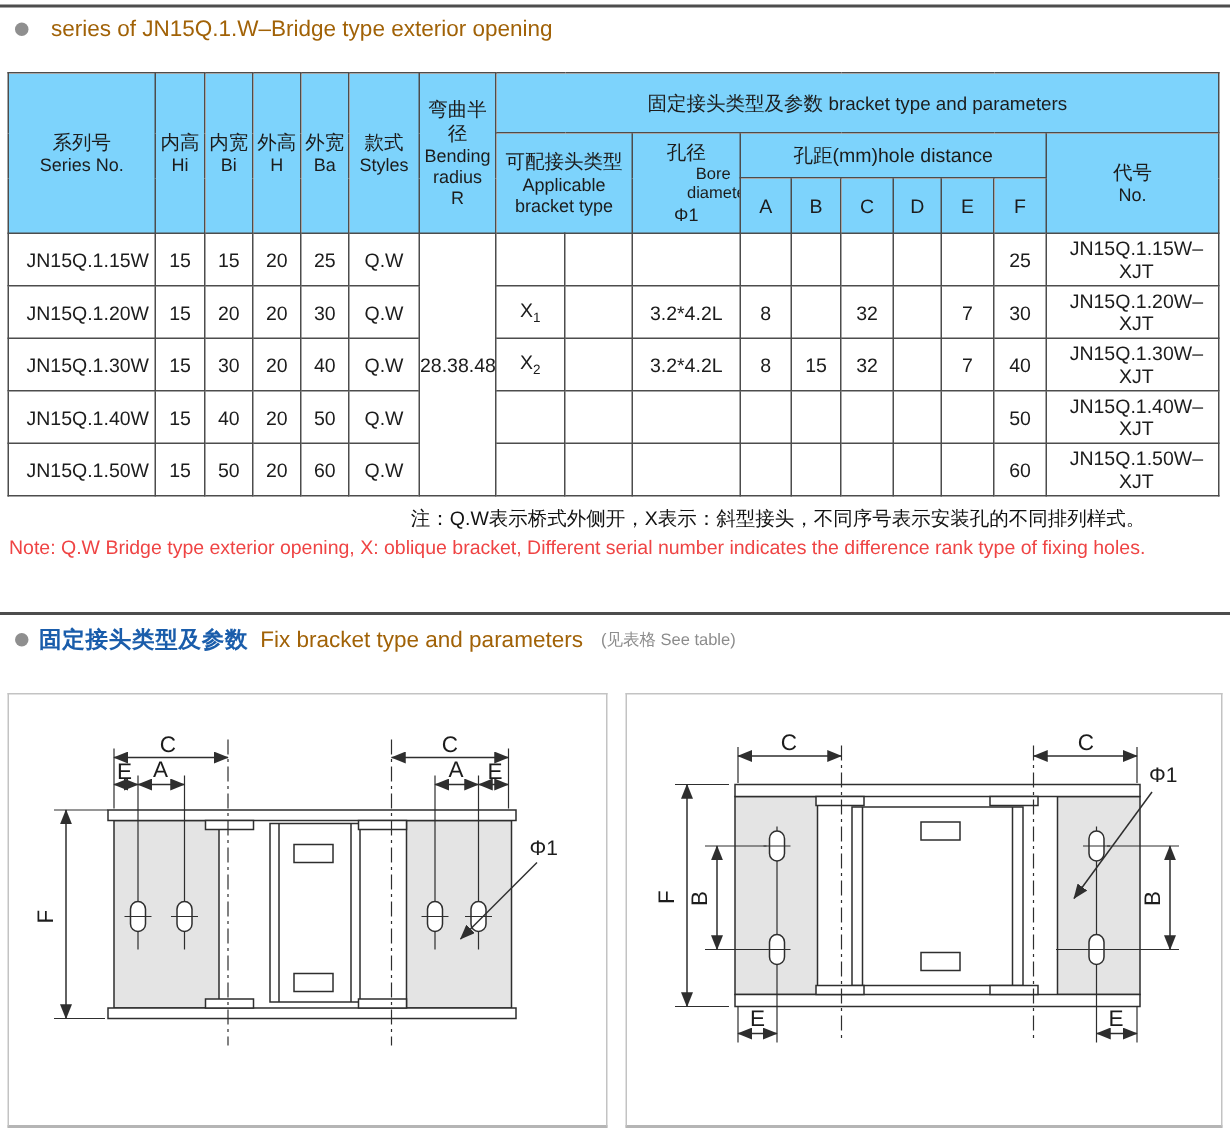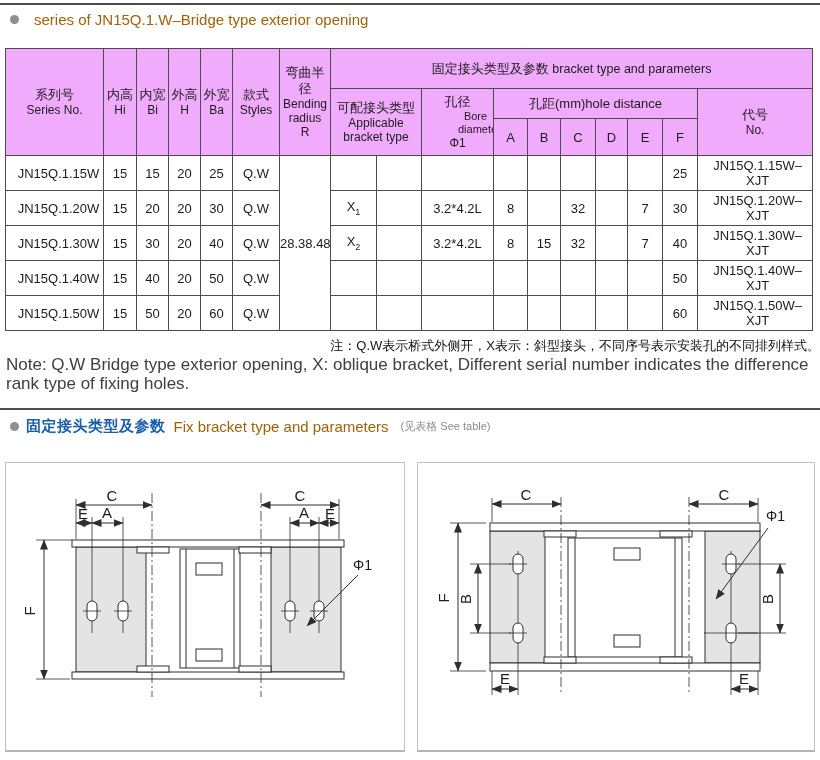--- a/index.html
+++ b/index.html
@@ -14,37 +14,37 @@
   .sec-header { position:absolute; left:10px; display:flex; align-items:center; white-space:nowrap; }
   .sec-header.one { top:11px; }
   .sec-header.two { top:417px; }
   .bullet { width:9px; height:9px; border-radius:50%; background:#8f8f8f; display:inline-block; margin-right:7px; flex:0 0 auto; }
   .t-cn { color:#1a5dab; font-weight:bold; font-size:15px; letter-spacing:.5px; }
   .t-en { color:#a16207; font-size:15px; margin-left:8px; }
   .t-hint { color:#8c8c8c; font-size:11px; margin-left:12px; }
 
   table.spec { position:absolute; left:5px; top:48px; width:807px; border-collapse:collapse; table-layout:fixed; }
   table.spec th, table.spec td { border:1px solid #4c4c4c; text-align:center; vertical-align:middle; font-weight:normal; overflow:hidden; }
-  table.spec th { background:#f0abfc; }
+  table.spec th { background:#7dd3fc; }
   tr.h1 { height:40px; } tr.h2 { height:30px; } tr.h3 { height:37px; }
   tbody.spec-body tr { height:35px; }
   .hd-cn { font-size:13px; line-height:16px; }
   .hd-en { font-size:12px; line-height:14px; }
   .hd-en.sm { font-size:11px; line-height:13px;margin-left:36px; }
   .grp { font-size:13px;margin-top:20px; }
   .grp .hd-en-inline { font-size:12.5px; }
   .letter { font-size:13px; }
   tbody.spec-body td { font-size:13px; }
   td.al { text-align:left; padding-left:8px; }
   td.pl5 { padding-left:5px; font-size:12.5px; }
   sub { font-size:9px; }
 
   .notes { position:absolute; left:6px; top:336px; }
   .note-cn { font-size:13px; line-height:19px; color:#121212;text-align:right; }
-  .note-en { font-size:17px; line-height:19px; color:#404040; }
+  .note-en { font-size:13px; line-height:19px; color:#ef4444;text-align:center; }
 
   .dbox { position:absolute; top:462px; height:290px; background:#fff; border:1px solid #c3c3c3; border-bottom:2px solid #b5b5b5; }
   .dbox.left { left:5px;  width:400px; }
   .dbox.right{ left:417px; width:398px; }
   .caption { position:absolute; left:0; right:0; bottom:12px; text-align:center; font-size:15px; color:#1c1c1c; }
   .caption .gap { display:inline-block; width:14px; }
   svg text { font-family:"Liberation Sans","DejaVu Sans",sans-serif; fill:#1c1c1c; stroke:none; }
   svg .dim { font-size:15px; }
   svg .phi { font-size:14px; }
 </style>

